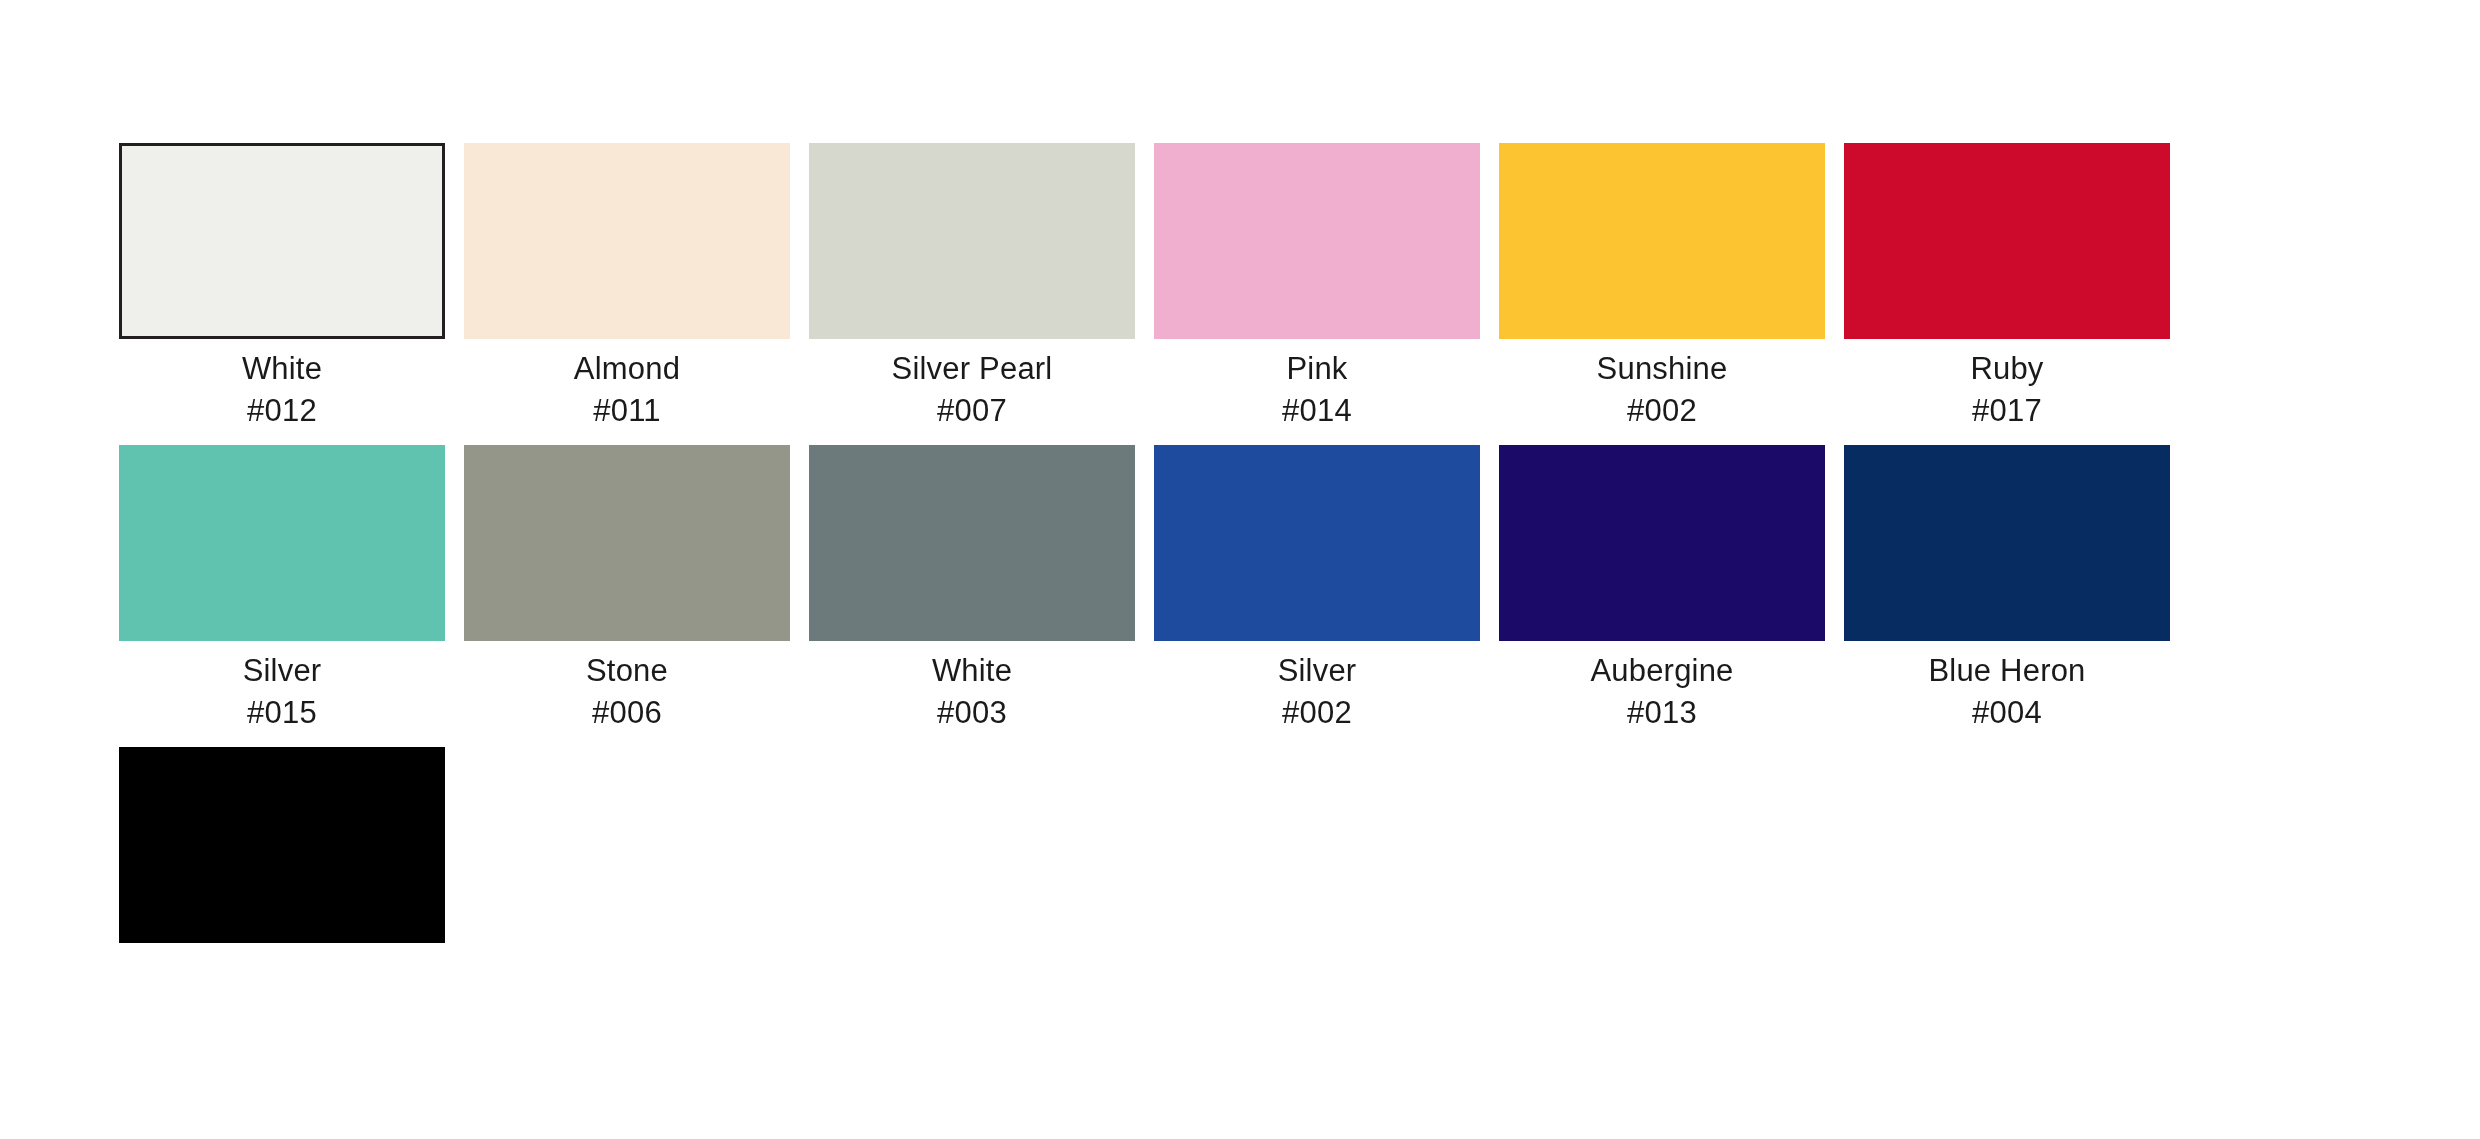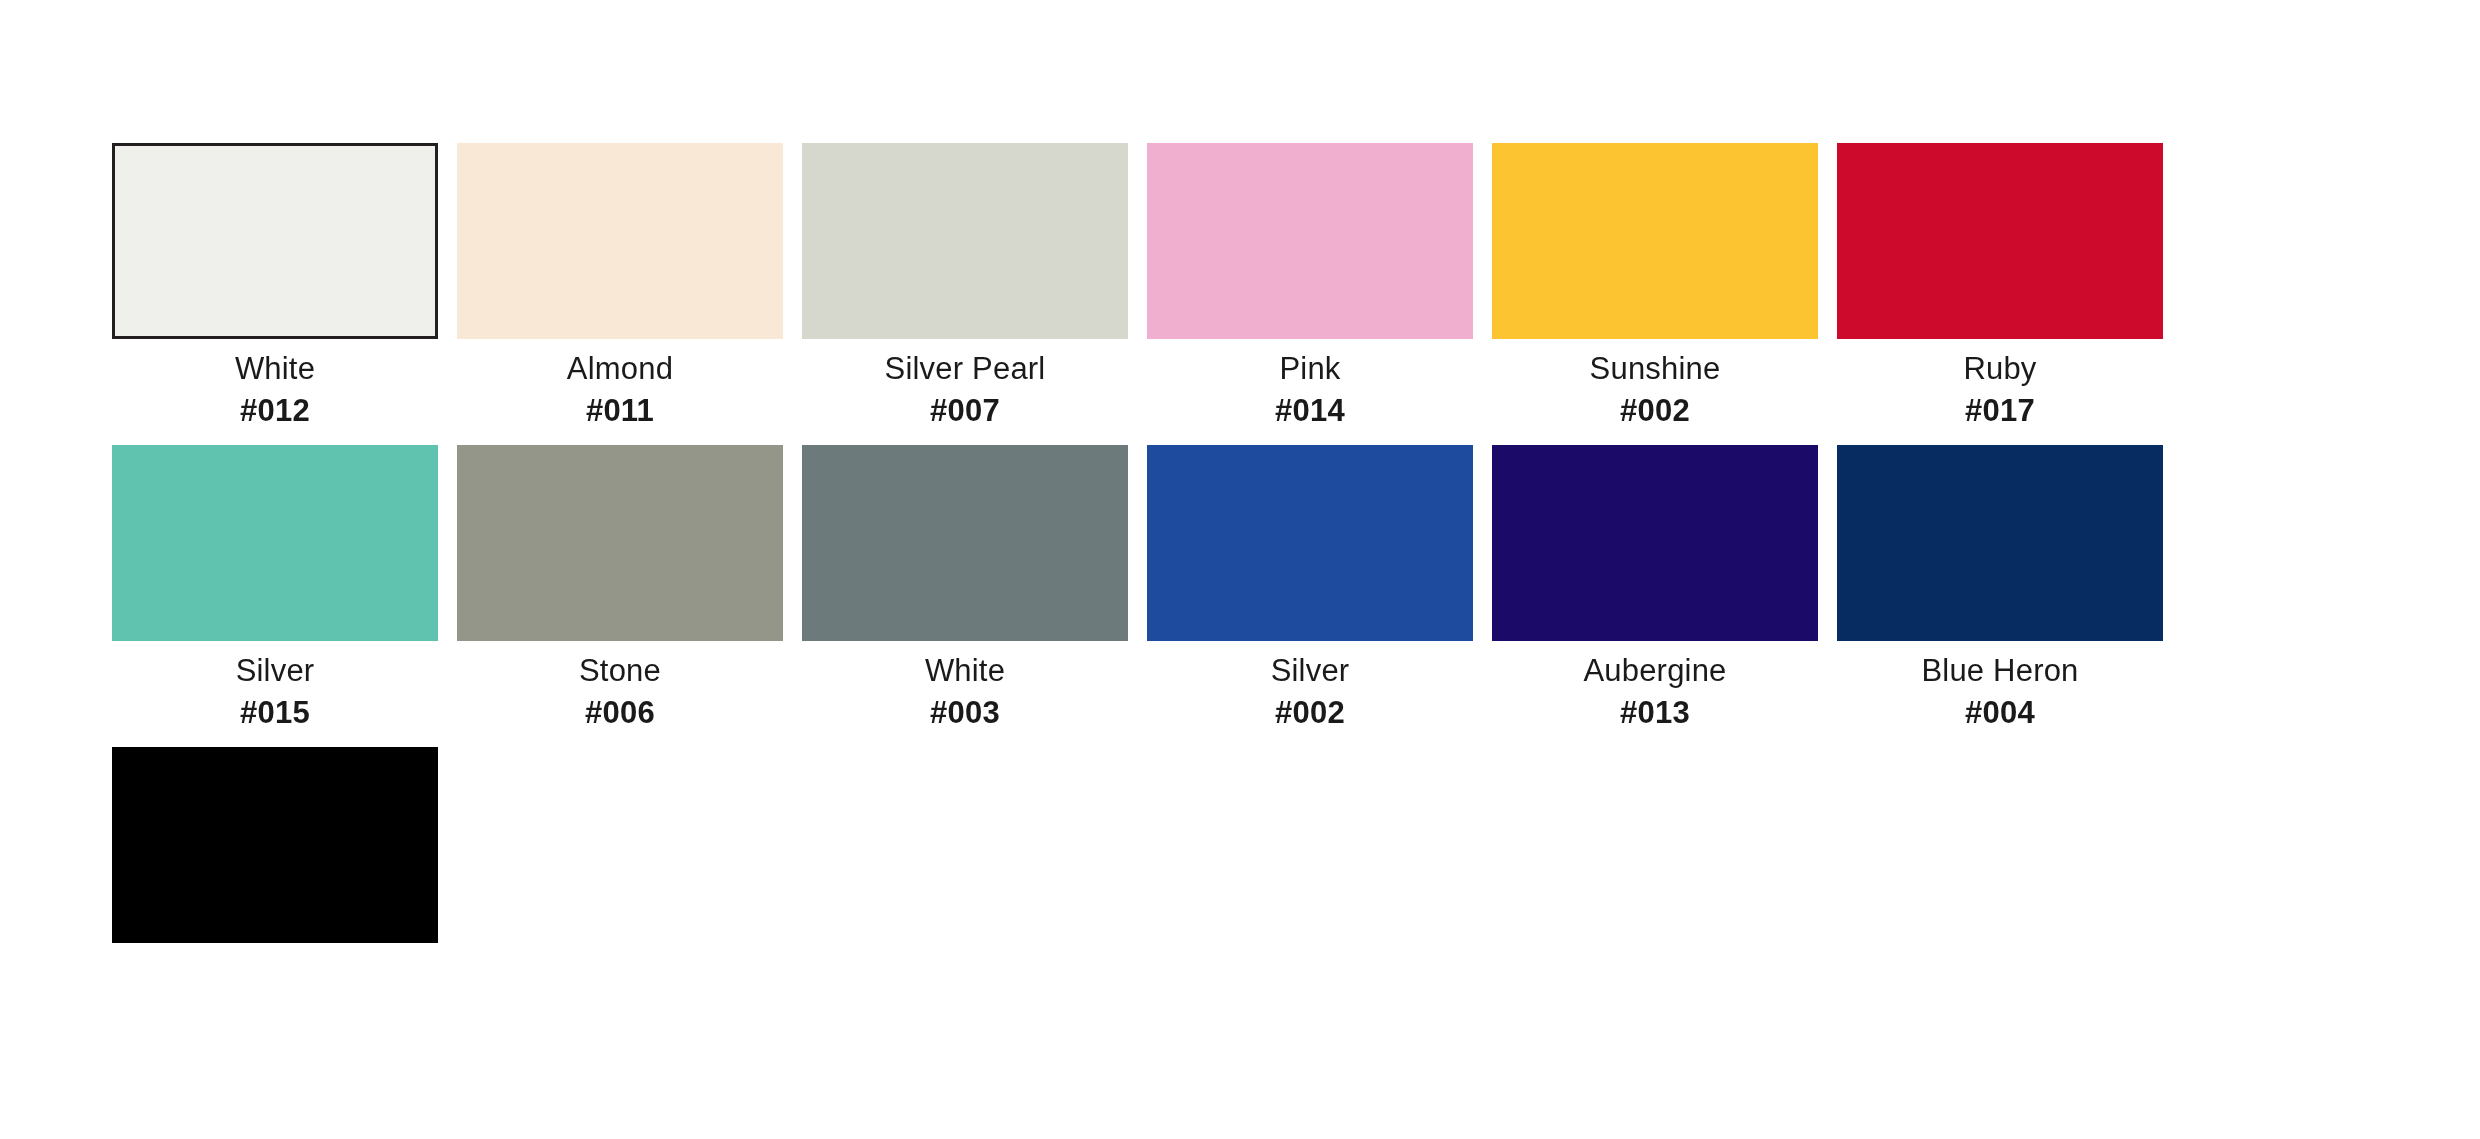--- a/index.html
+++ b/index.html
@@ -14,21 +14,21 @@
     overflow: hidden;
   }
   #palette-board {
     position: relative;
     width: 2480px;
     height: 1139px;
     background: #ffffff;
   }
   .swatch-grid {
     position: absolute;
-    left: 112px;
+    left: 119px;
     top: 143px;
     width: 2260px;
     display: grid;
     grid-template-columns: repeat(6, 326px);
     column-gap: 59px;
     row-gap: 113px;
     gap: 19px;
   }
   .swatch-card {
     width: 326px;
@@ -54,21 +54,20 @@
     font-size: 31px;
     letter-spacing: 0.2px;
     color: #1a1a1a;
   }
   .swatch-code {
     display: block;
     margin-top: 11px;
     font-size: 31px;
     letter-spacing: 0.2px;
     color: #1a1a1a;
-    font-weight: bold;
   }
 </style>
 </head>
 <body>
 
 <div id="palette-board">
   <div class="swatch-grid">
       <div class="swatch-card">
         <div class="swatch-chip bordered" style="background: rgb(239, 240, 235); border-color: rgb(35, 31, 32);"></div>
         <div class="swatch-caption">

